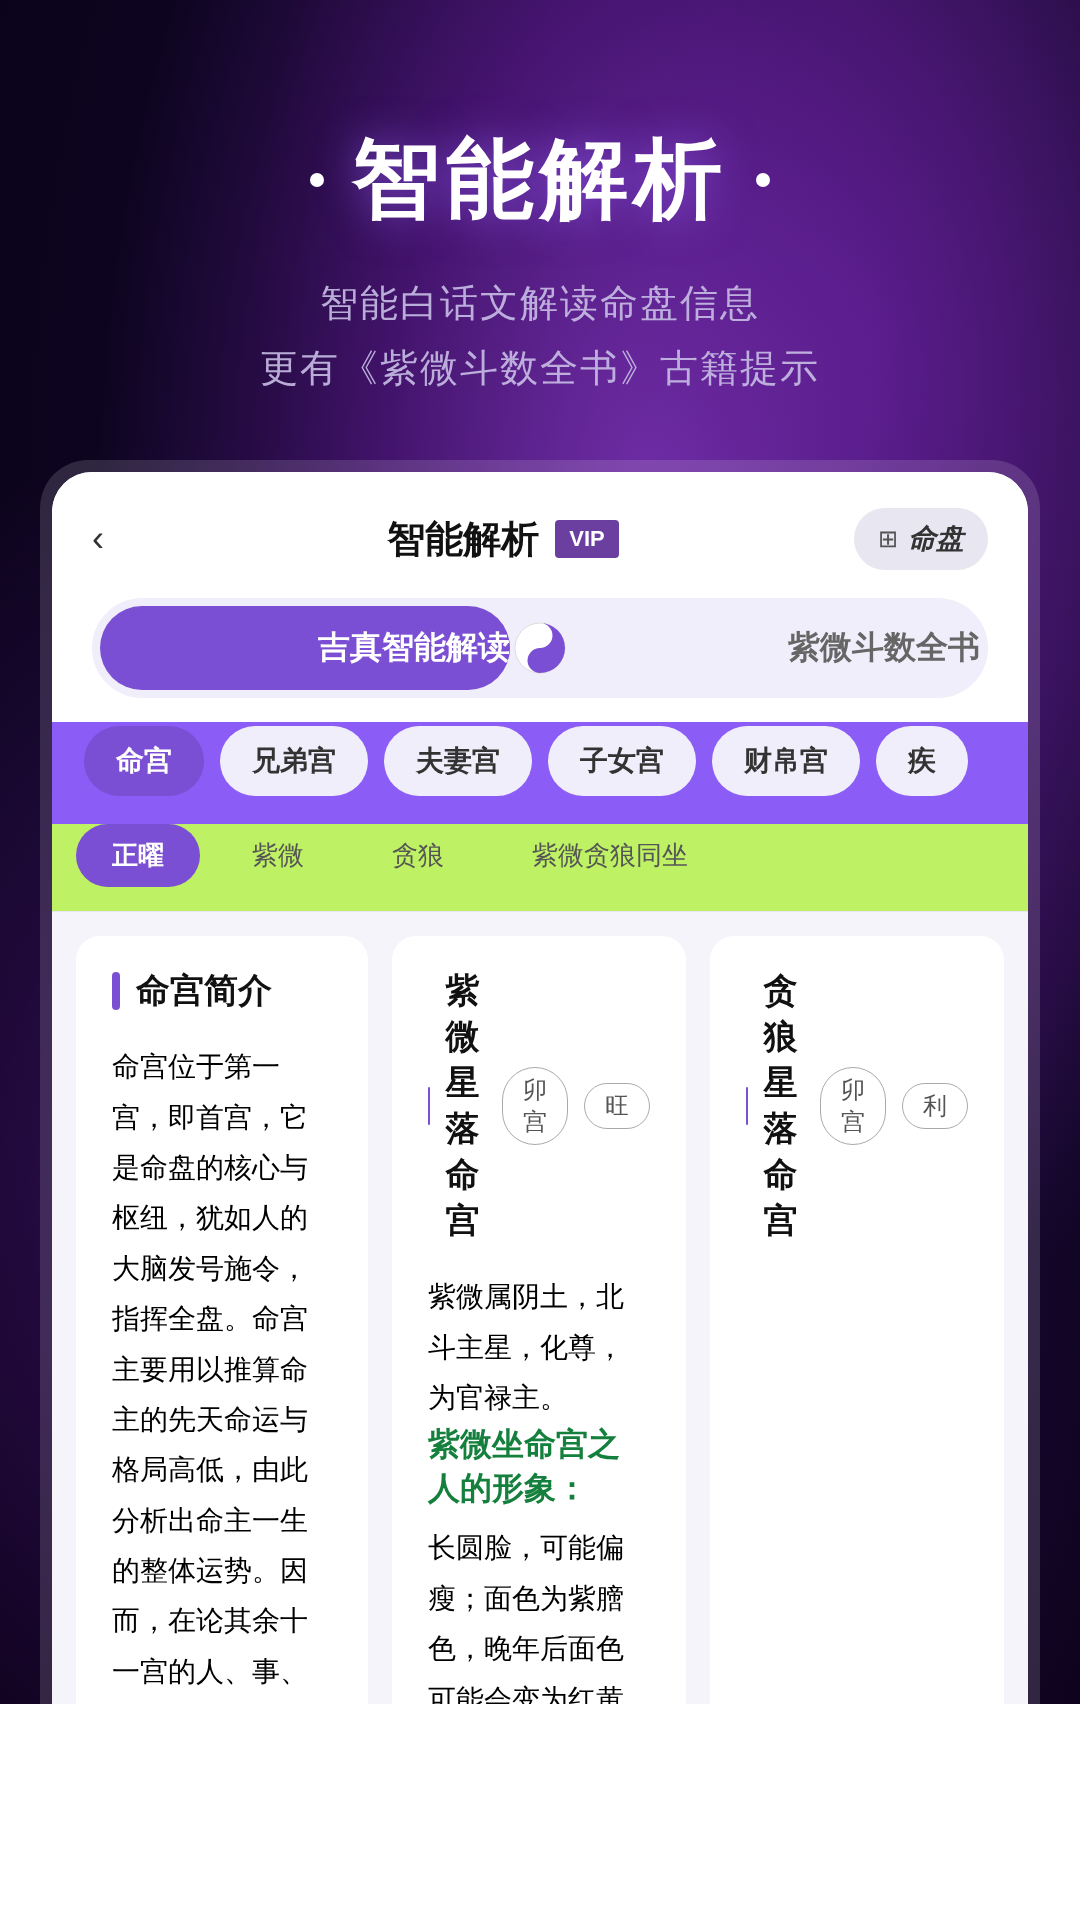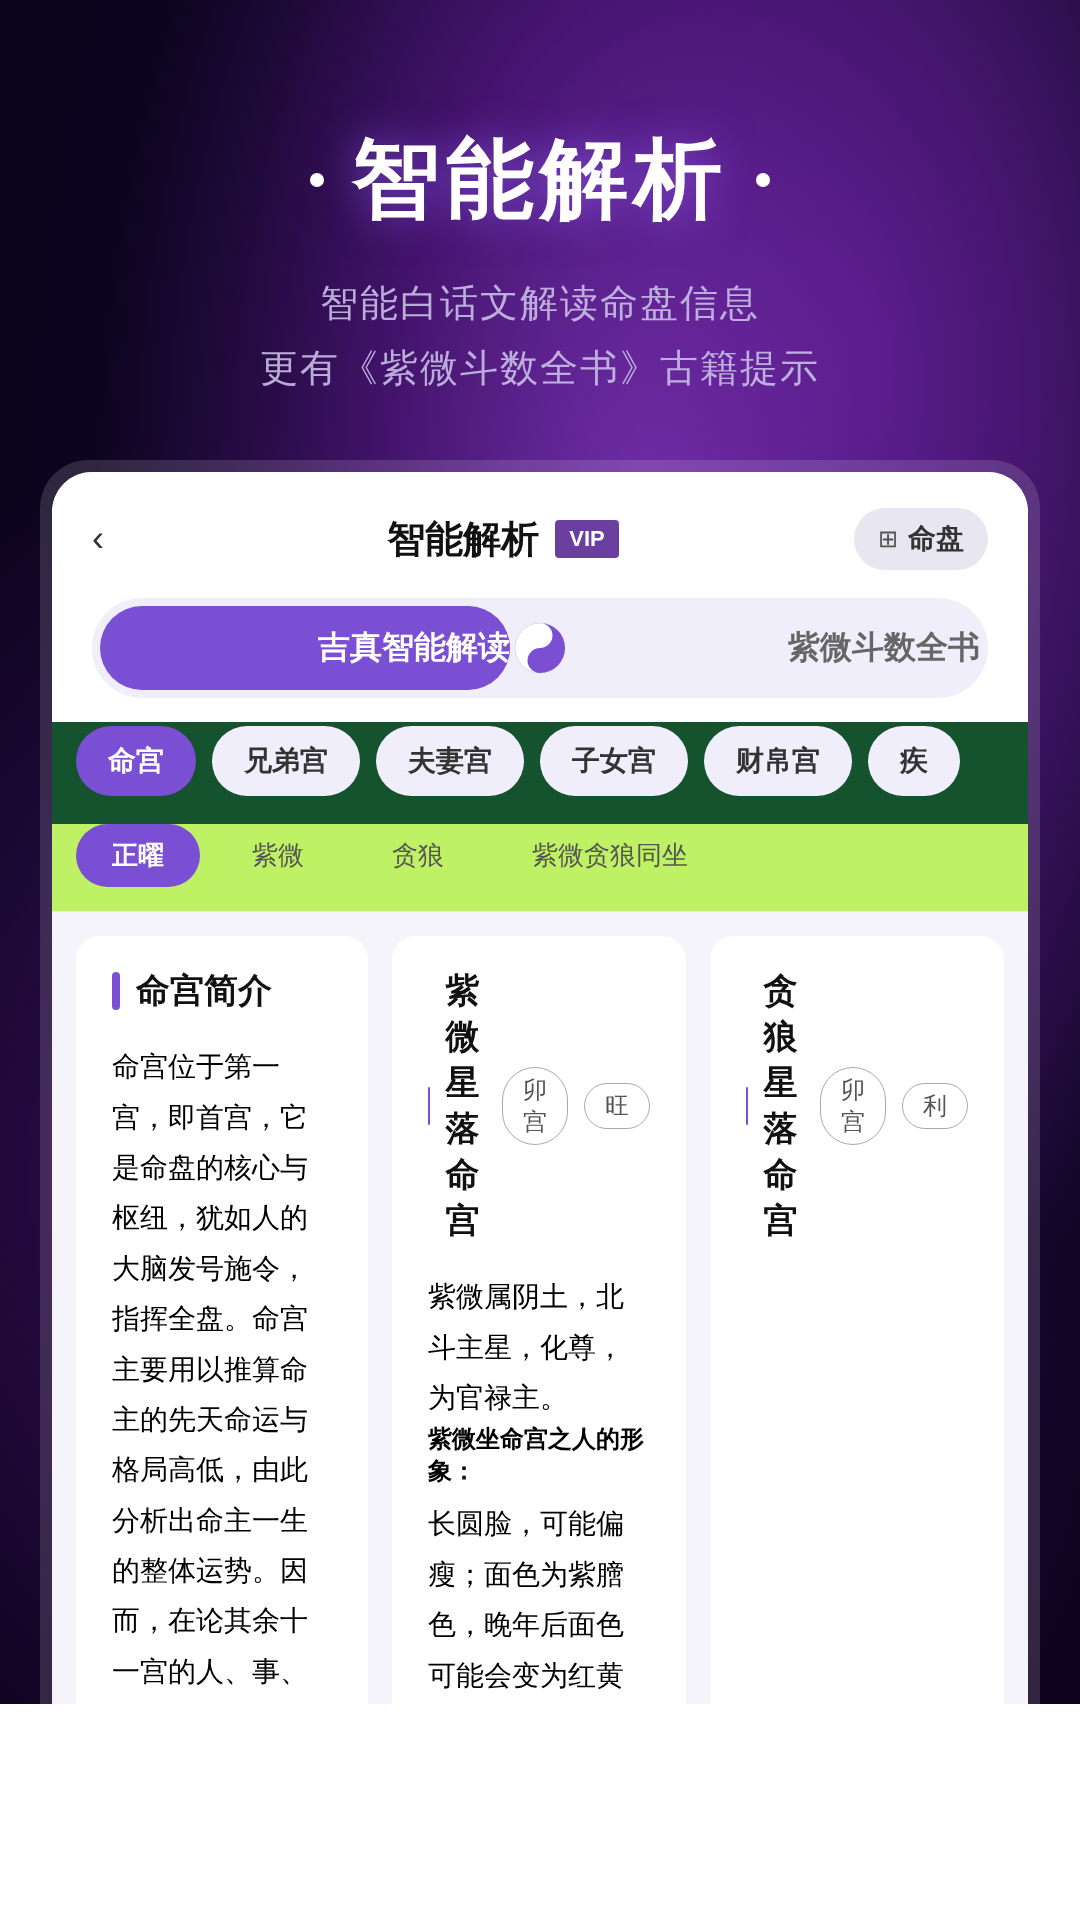--- a/index.html
+++ b/index.html
@@ -119,20 +119,21 @@
       cursor: pointer;
     }
     .nav-right-icon {
       font-size: 24px;
       color: #555;
     }
     .nav-right-label {
       font-size: 28px;
       color: #333;
       font-weight: 600;
+      font-style: italic;
     }
 
     
     .toggle-section {
       background: white;
       padding: 0 40px 24px;
     }
     .toggle-bar {
       background: #f0eefa;
       border-radius: 50px;
@@ -167,22 +168,22 @@
       justify-content: center;
       flex-shrink: 0;
     }
     .yin-yang-svg {
       width: 52px;
       height: 52px;
     }
 
     
     .category-section {
-      background: #14532d;
-      padding: 0 24px 24px;
+      background: #8b5cf6;
+      padding: 0 32px 24px;
     }
     .category-scroll {
       display: flex;
       gap: 16px;
       overflow-x: auto;
       scrollbar-width: none;
       padding: 4px 0;
     }
     .category-scroll::-webkit-scrollbar { display: none; }
     .cat-pill {
@@ -271,22 +272,22 @@
       padding: 6px 20px;
       font-size: 24px;
       color: #555;
     }
     .section-body {
       font-size: 28px;
       color: #000000;
       line-height: 1.8;
     }
     .section-link-text {
-      color: #000000;
-      font-size: 24px;
+      color: #15803d;
+      font-size: 32px;
       font-weight: 600;
       margin-bottom: 12px;
     }
     .read-more-row {
       display: flex;
       justify-content: flex-end;
       align-items: center;
       margin-top: 16px;
       gap: 8px;
     }

